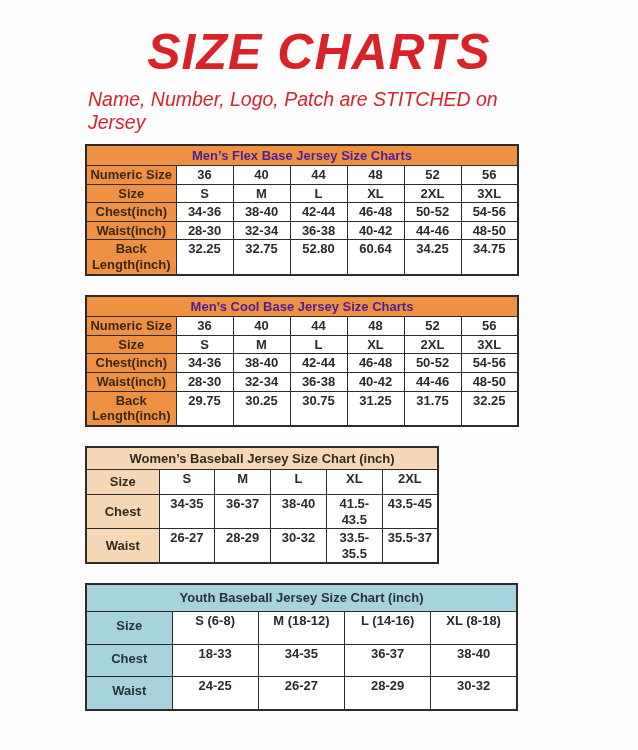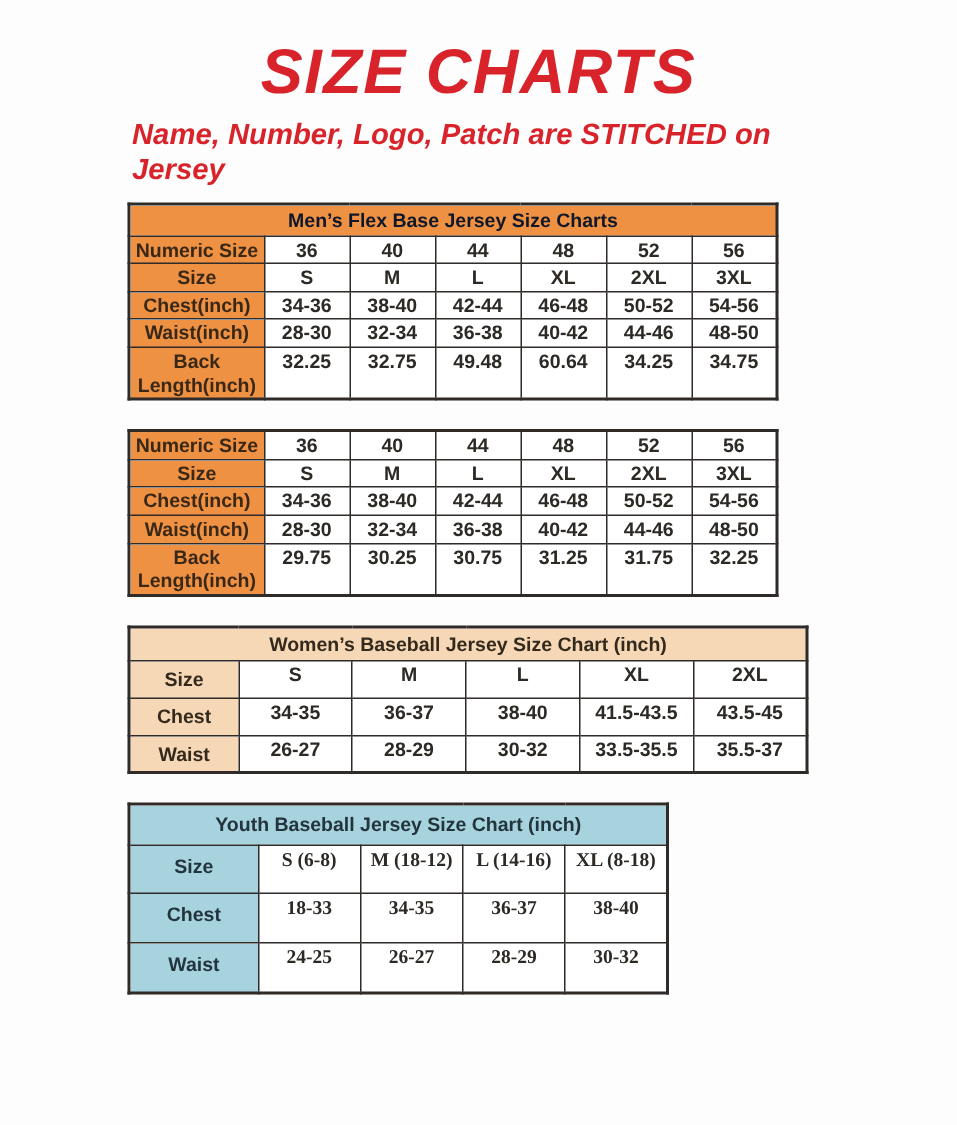--- a/index.html
+++ b/index.html
@@ -15,30 +15,30 @@
     -webkit-font-smoothing: antialiased;
   }
   .page {
     padding-top: 26px;
   }
   .page-title {
     margin: 0;
     text-align: center;
     font-style: italic;
     font-weight: bold;
-    font-size: 42px;
+    font-size: 50px;
     letter-spacing: 1px;
     color: #d8232a;
     line-height: 1.05;
   }
   .page-subtitle {
     margin: 9px 0 0 88px;
     max-width: 436px;
     font-style: italic;
-    font-weight: bold;
+    font-weight: normal;
     font-size: 19.5px;
     line-height: 1.18;
     color: #d8232a;
   }
   .tables {
     margin: 10px 0 0 85px;
   }
   table.chart {
     border-collapse: collapse;
     table-layout: fixed;
@@ -50,48 +50,48 @@
     border: 1px solid #2e2b28;
     font-weight: bold;
     font-size: 13px;
     line-height: 1.2;
     text-align: center;
     overflow: hidden;
   }
   .tbl-title {
     background: var(--hdr);
     padding: 2px 0;
-    color: #0f172a;
+    color: #4c1d95;
   }
   .row-label {
     background: var(--hdr);
     padding: 1px 2px;
     vertical-align: middle;
     color: #3a2817;
   }
   table.chart td {
     background: #ffffff;
     color: #2d2a26;
     padding: 1px 2px;
     vertical-align: top;
   }
   
   .t-mens-flex, .t-mens-cool { width: 434px; }
   .t-mens-flex .c-label, .t-mens-cool .c-label { width: 90px; }
   
-  .t-womens { width: 454px; }
+  .t-womens { width: 354px; }
   .t-womens .c-label { width: 73px; }
   .t-womens td, .t-womens .row-label { padding: 4px 2px; }
   .t-womens .tbl-title { padding: 3px 0; }
   .t-womens .tbl-title, .t-womens .row-label { color: #33291d; }
   
-  .t-youth { width: 361px; }
+  .t-youth { width: 433px; }
   .t-youth .c-label { width: 86px; }
   .t-youth .tbl-title { padding: 5px 0; }
-  .t-youth td { padding: 6px 2px 10px; font-family: Liberation Serif, serif; }
+  .t-youth td { padding: 6px 2px 10px; }
   .t-youth .row-label { padding: 6px 2px 10px; vertical-align: top; }
   .t-youth .tbl-title, .t-youth .row-label { color: #24343c; }
 </style>
 </head>
 <body>
 
 <div class="page">
   <h1 class="page-title">SIZE CHARTS</h1>
   <p class="page-subtitle">Name, Number, Logo, Patch are STITCHED on Jersey</p>
   <div class="tables" id="tables">
@@ -142,38 +142,41 @@
             <td>32-34</td>
             <td>36-38</td>
             <td>40-42</td>
             <td>44-46</td>
             <td>48-50</td>
           </tr>
           <tr>
             <th class="row-label">Back Length(inch)</th>
             <td>32.25</td>
             <td>32.75</td>
-            <td>49.48</td>
+            <td>52.80</td>
             <td>60.64</td>
             <td>34.25</td>
             <td>34.75</td>
           </tr>
         </tbody>
       </table>
       <table class="chart t-mens-cool" style="--hdr: #ef9143;">
         <colgroup>
           <col class="c-label">
           <col>
           <col>
           <col>
           <col>
           <col>
           <col>
         </colgroup>
         <tbody>
+          <tr>
+            <th class="tbl-title" colspan="7">Men’s Cool Base Jersey Size Charts</th>
+          </tr>
           <tr>
             <th class="row-label">Numeric Size</th>
             <td>36</td>
             <td>40</td>
             <td>44</td>
             <td>48</td>
             <td>52</td>
             <td>56</td>
           </tr>
           <tr>

